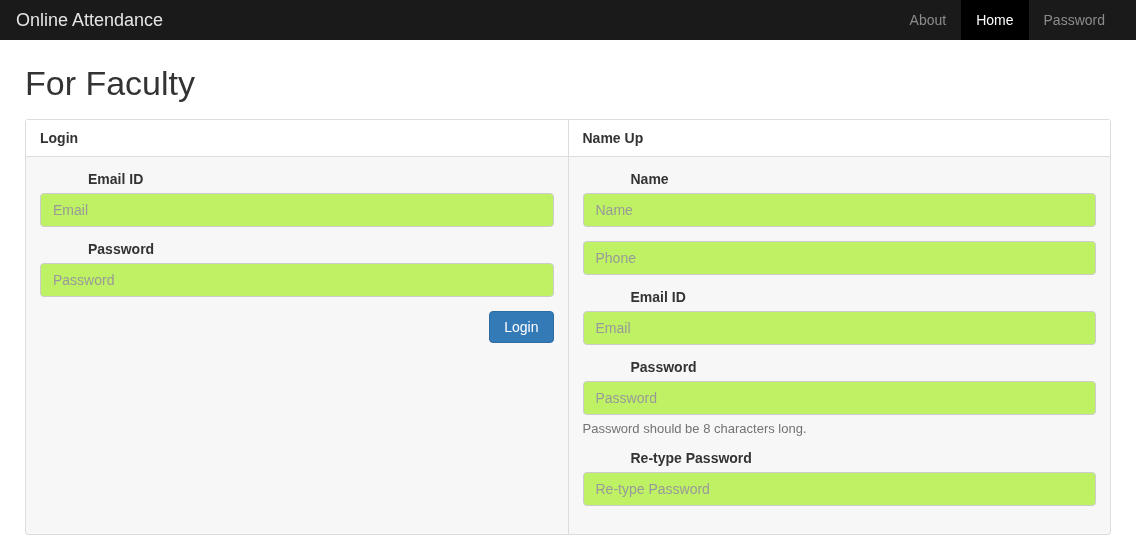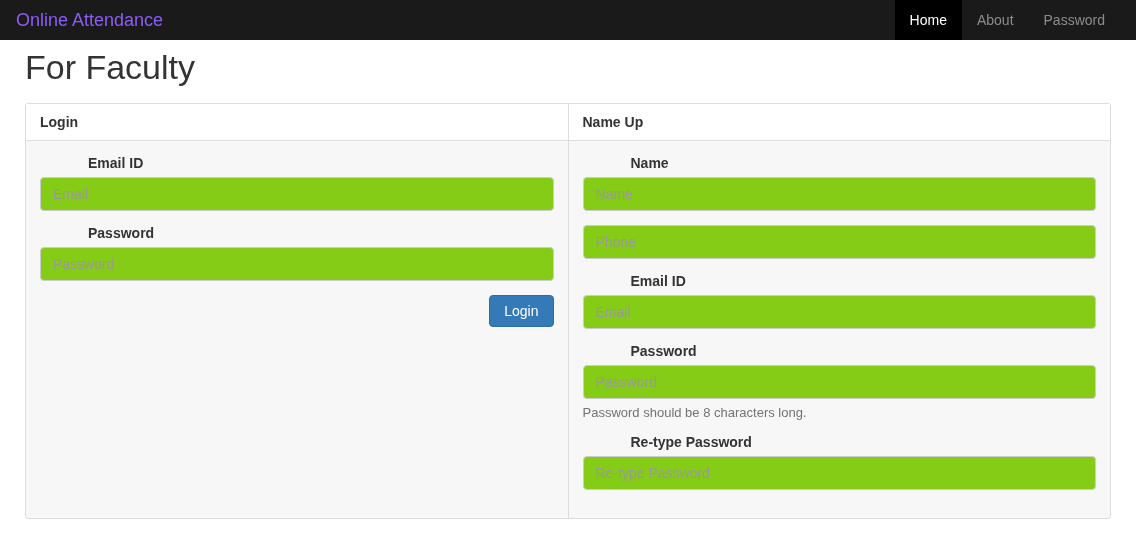--- a/index.html
+++ b/index.html
@@ -11,21 +11,21 @@
     }
     .navbar {
       background: #1a1a1a;
       height: 40px;
       display: flex;
       align-items: center;
       justify-content: space-between;
       padding: 0 16px;
     }
     .navbar-brand {
-      color: #8b5cf6;
+      color: #e5e5e5;
       font-size: 18px;
       font-weight: 400;
     }
     .navbar-nav {
       display: flex;
       height: 100%;
     }
     .nav-item {
       display: flex;
       align-items: center;
@@ -41,21 +41,21 @@
     }
     .container {
       max-width: 1110px;
       margin: 0 auto;
       padding: 0 12px;
     }
     .page-title {
       font-size: 34px;
       font-weight: 400;
       color: #333;
-      margin: 8px 0 16px 0;
+      margin: 24px 0 16px 0;
     }
     .panel-row {
       display: flex;
       border: 1px solid #ddd;
       border-radius: 3px;
       background: #f7f7f7;
     }
     .panel-col {
       flex: 1;
     }
@@ -83,21 +83,21 @@
       color: #333;
       margin-bottom: 6px;
       padding-left: 48px;
     }
     .form-control {
       width: 100%;
       height: 34px;
       padding: 6px 12px;
       font-size: 14px;
       color: #555;
-      background: #84cc16;
+      background: #bef264;
       border: 1px solid #ccc;
       border-radius: 4px;
     }
     .form-control::placeholder {
       color: #999;
     }
     .help-text {
       font-size: 13px;
       color: #737373;
       margin-top: 6px;
@@ -116,22 +116,22 @@
       justify-content: flex-end;
       margin-top: 6px;
     }
   </style>
 </head>
 <body>
 
 <div class="navbar">
   <div class="navbar-brand">Online Attendance</div>
   <div class="navbar-nav">
+    <div class="nav-item">About</div>
     <div class="nav-item active">Home</div>
-    <div class="nav-item">About</div>
     <div class="nav-item">Password</div>
   </div>
 </div>
 
 <div class="container">
   <h1 class="page-title">For Faculty</h1>
 
   <div class="panel-row">
 
     <div class="panel-col">

